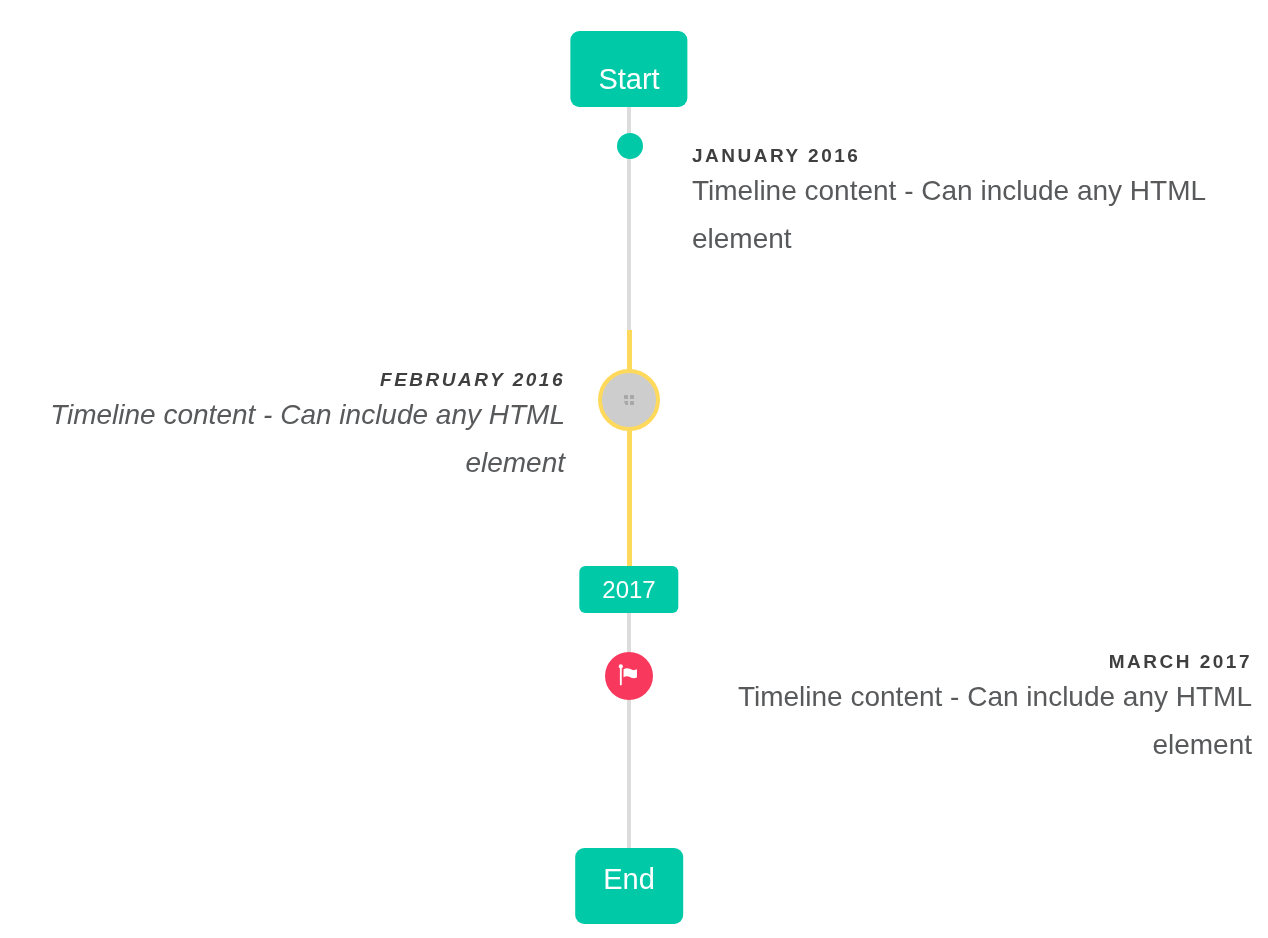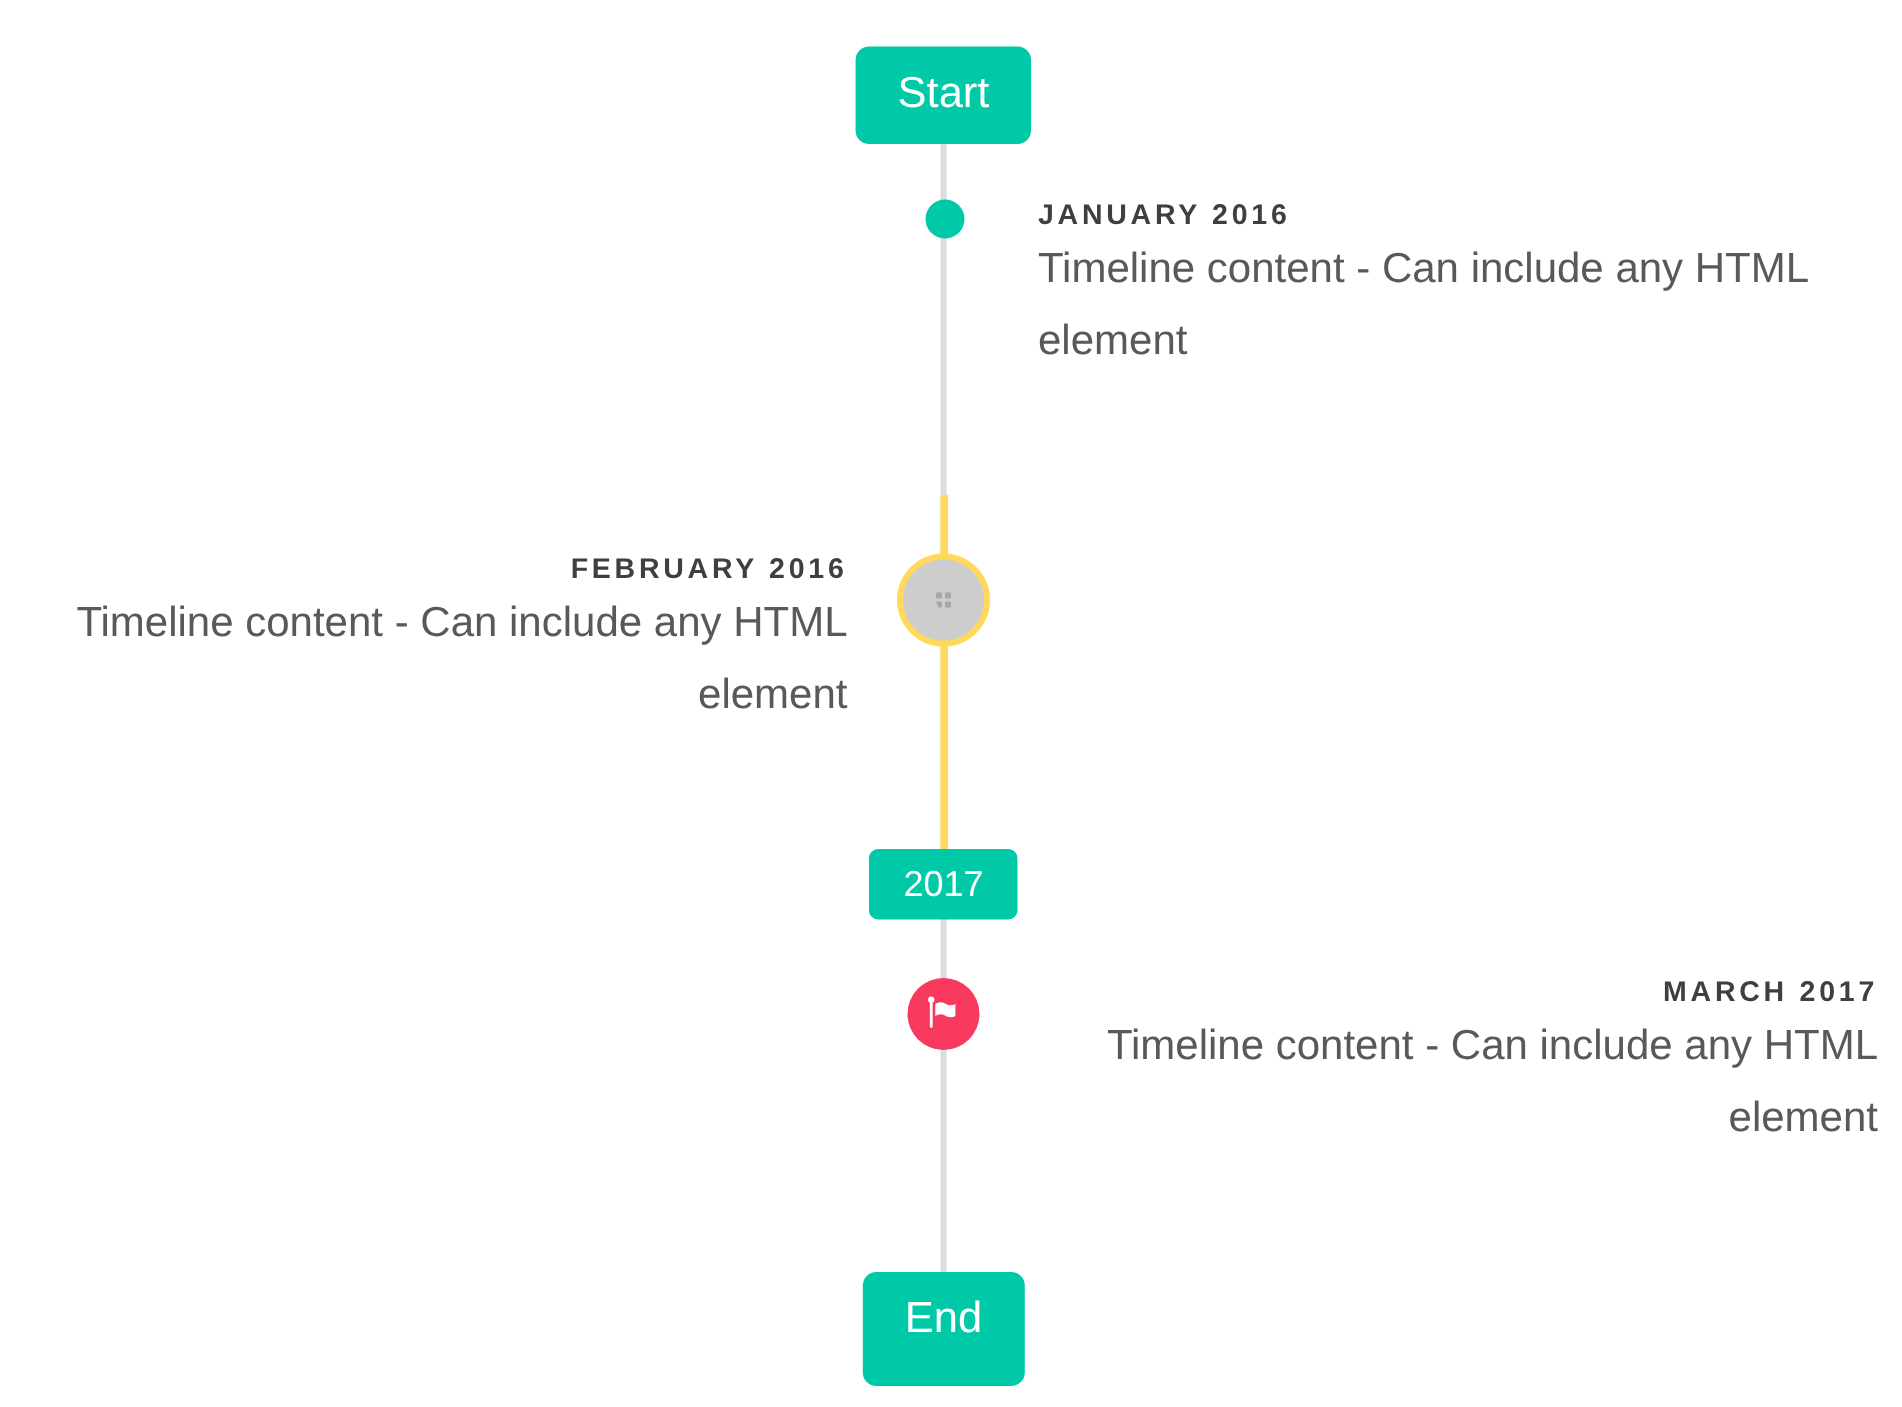--- a/index.html
+++ b/index.html
@@ -42,32 +42,32 @@
   .badge{
     position:absolute;
     left:629px;
     transform:translateX(-50%);
     background:var(--accent-teal);
     color:#ffffff;
     text-align:center;
     white-space:nowrap;
     cursor:pointer;
   }
-  .badge-start{top:31px;height:65px;line-height:62px;padding:0 28px;font-size:29px;border-radius:9px;text-align:right;}
+  .badge-start{top:31px;height:76px;line-height:62px;padding:17px 28px;font-size:29px;border-radius:9px;text-align:right;}
   .badge-end{top:848px;height:76px;line-height:62px;padding:0 28px;font-size:29px;border-radius:9px;}
   .badge-year{top:566px;height:47px;line-height:47px;padding:0 23px;font-size:24px;border-radius:6px;}
   
   .marker{position:absolute;border-radius:50%;display:flex;align-items:center;justify-content:center;cursor:pointer;}
   .marker-dot{left:617px;top:133px;width:26px;height:26px;background:var(--accent-teal);}
   .marker-image{left:598px;top:369px;width:62px;height:62px;background:var(--circle-gray);border:4px solid var(--highlight-yellow);}
   .marker-flag{left:605px;top:652px;width:48px;height:48px;background:var(--flag-red);}
   
   .content{position:absolute;width:560px;}
-  .content-jan{left:692px;top:133px;text-align:left;}
-  .content-feb{left:5px;top:369px;text-align:right;}
+  .content-jan{left:692px;top:145px;text-align:left;}
+  .content-feb{left:5px;top:369px;text-align:right;font-style:italic;}
   .content-mar{left:692px;top:651px;text-align:right;}
   .item-title{
     font-size:19px;
     font-weight:700;
     letter-spacing:2.5px;
     line-height:22px;
     color:var(--title-gray);
   }
   .item-body{
     margin-top:0;

